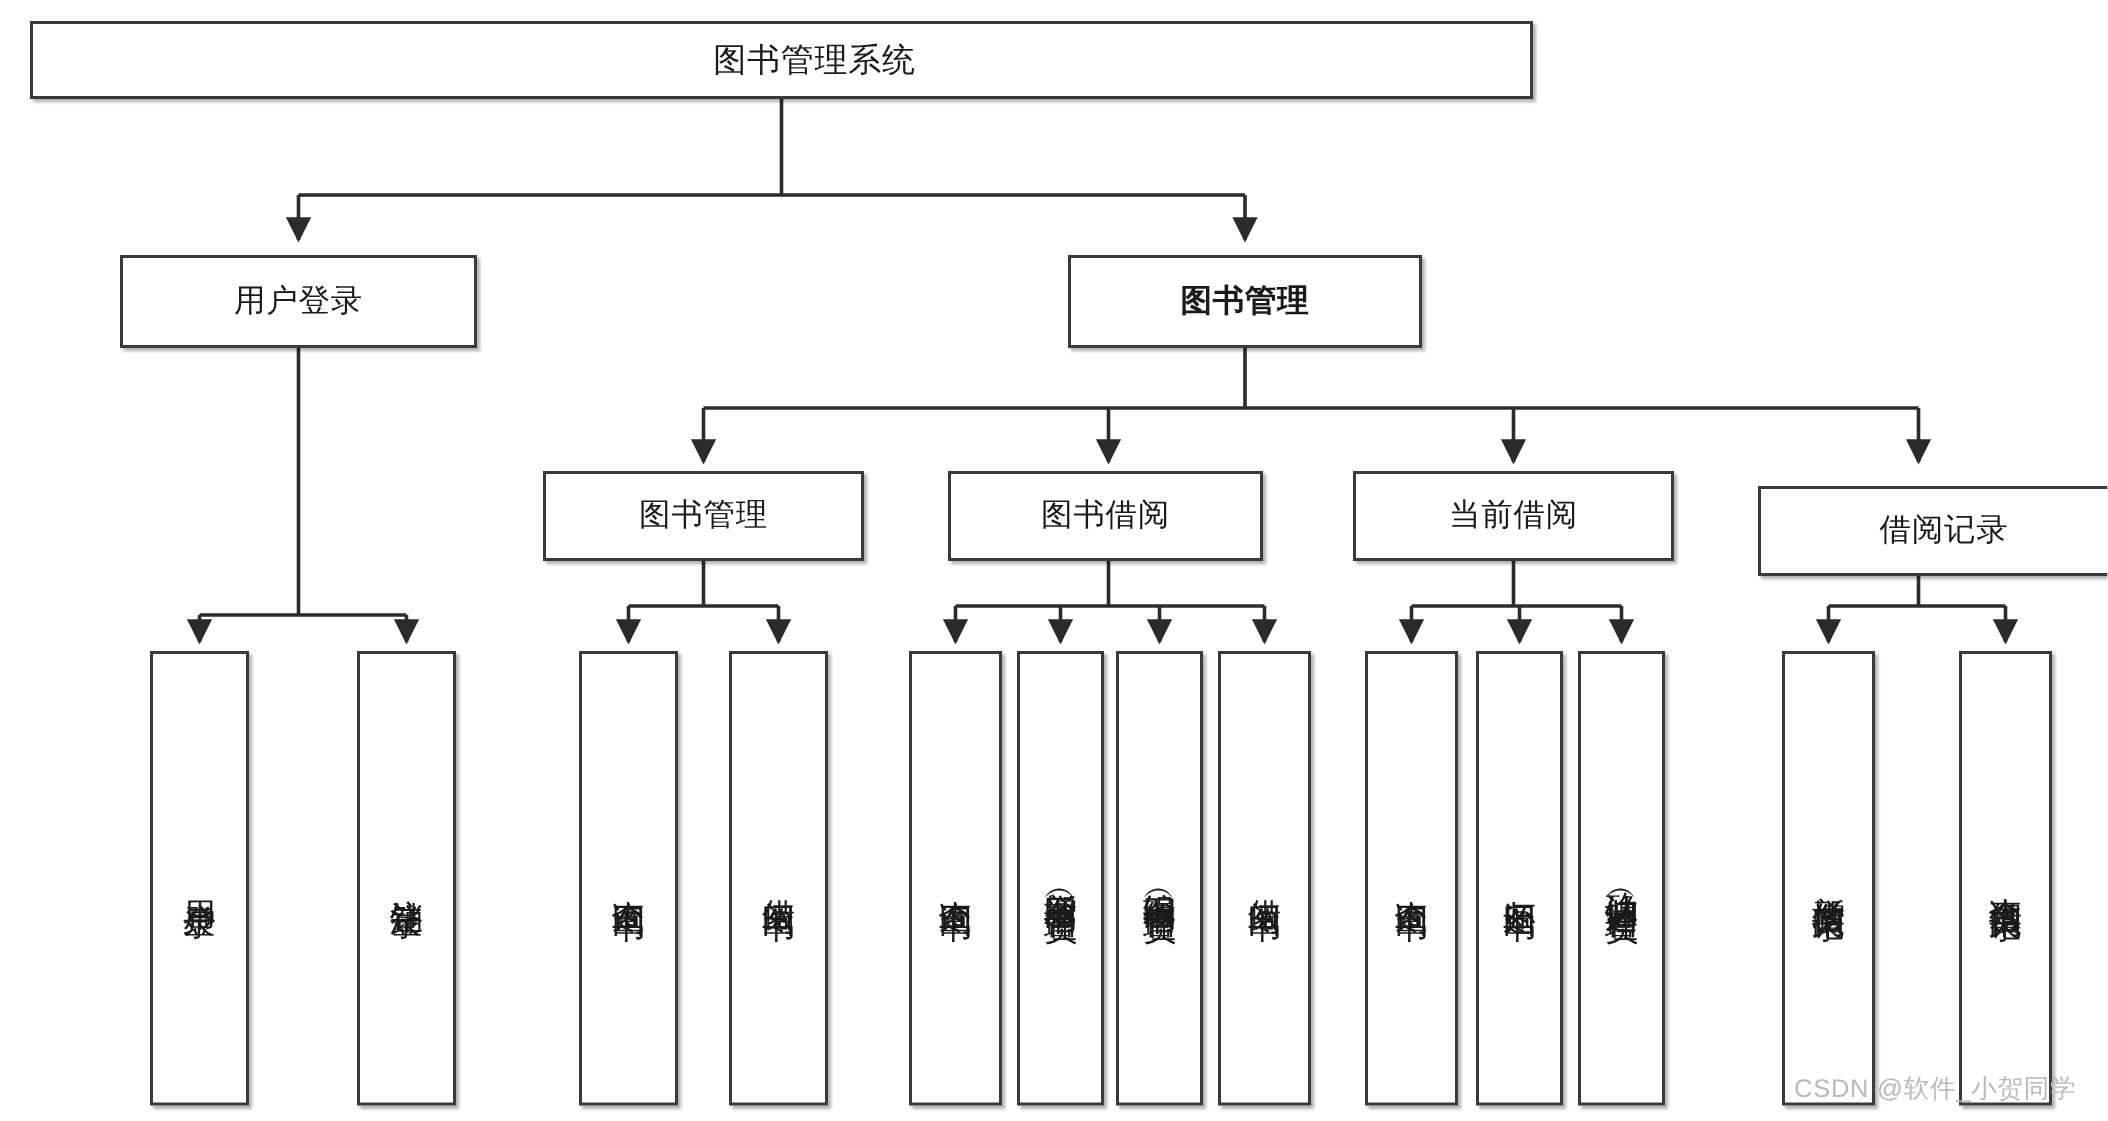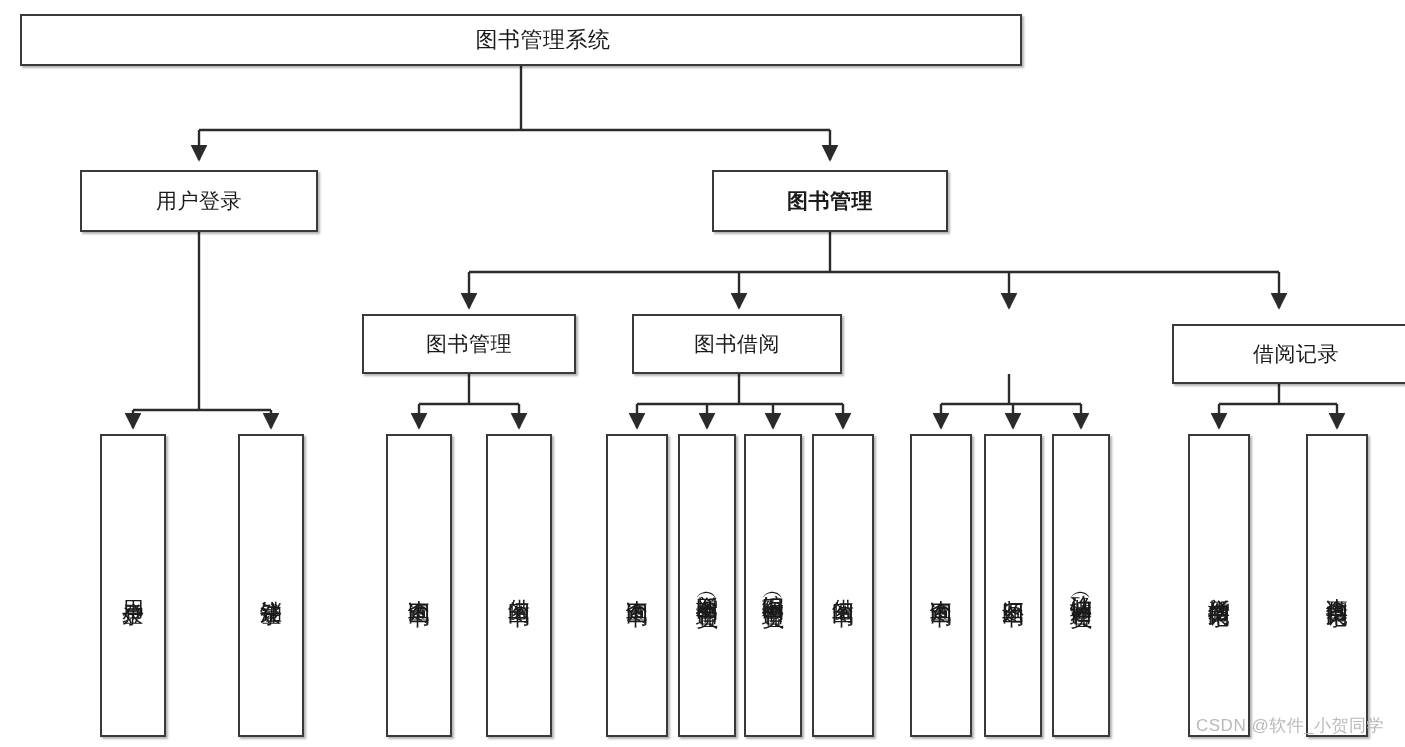--- a/index.html
+++ b/index.html
@@ -137,20 +137,23 @@
   <div class="node horiz" style="left:712px;top:170px;width:236px;height:62px;font-weight:bold;">
     <span class="lbl">图书管理</span>
   </div>
 
   <div class="node horiz" style="left:362px;top:314px;width:214px;height:60px;">
     <span class="lbl">图书管理</span>
   </div>
   <div class="node horiz" style="left:632px;top:314px;width:210px;height:60px;">
     <span class="lbl">图书借阅</span>
   </div>
+  <div class="node horiz" style="left:902px;top:314px;width:214px;height:60px;">
+    <span class="lbl">当前借阅</span>
+  </div>
   <div class="node horiz" style="left:1172px;top:324px;width:248px;height:60px;">
     <span class="lbl">借阅记录</span>
   </div>
 
   <div class="node vert" style="left:100px;top:434px;width:66px;height:303px;">
     <span class="lbl">用户登录</span>
   </div>
   <div class="node vert" style="left:238px;top:434px;width:66px;height:303px;">
     <span class="lbl">注销登录</span>
   </div>

